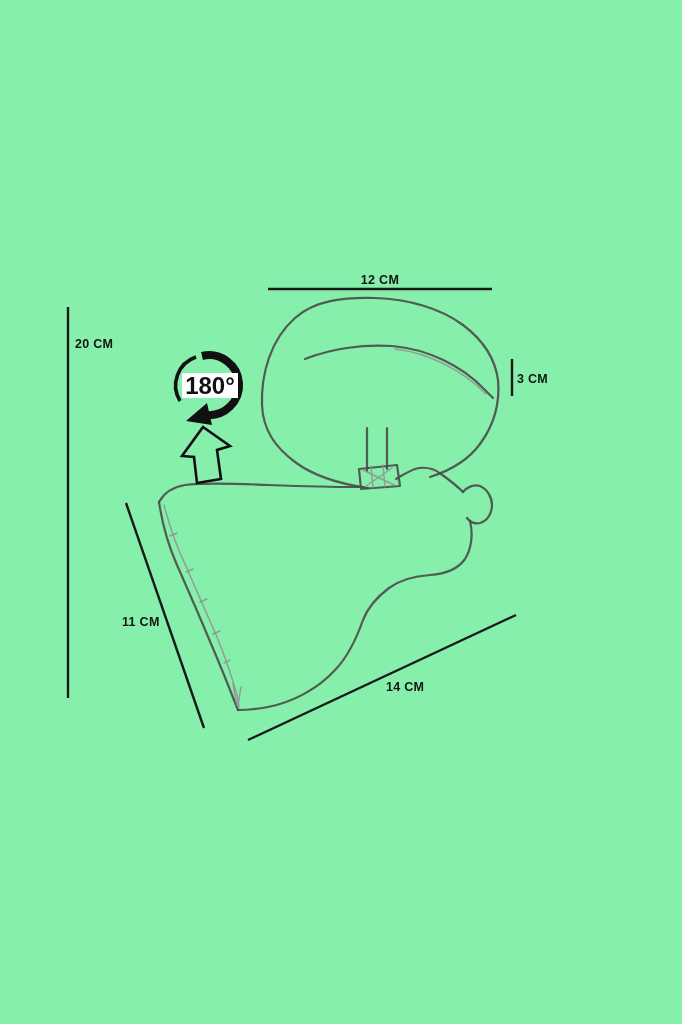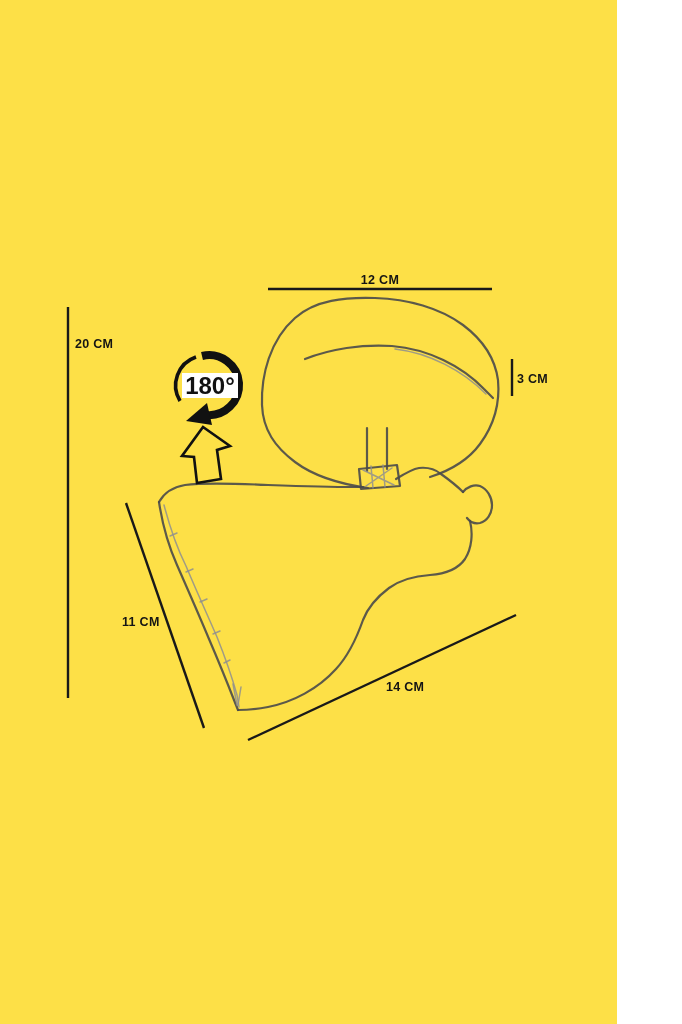--- a/index.html
+++ b/index.html
@@ -3,23 +3,23 @@
 <meta charset="utf-8">
 <style>
   html, body {
     margin: 0;
     padding: 0;
     background: #ffffff;
     font-family: "Liberation Sans", sans-serif;
   }
   .stage {
     position: relative;
-    width: 617px;
+    width: 682px;
     height: 1024px;
-    background: #fde047;
+    background: #86efac;
     overflow: hidden;
   }
   svg { display: block; }
   .dim-line {
     stroke: #191919;
     stroke-width: 2.4;
     stroke-linecap: butt;
     fill: none;
   }
   .dim-label {

